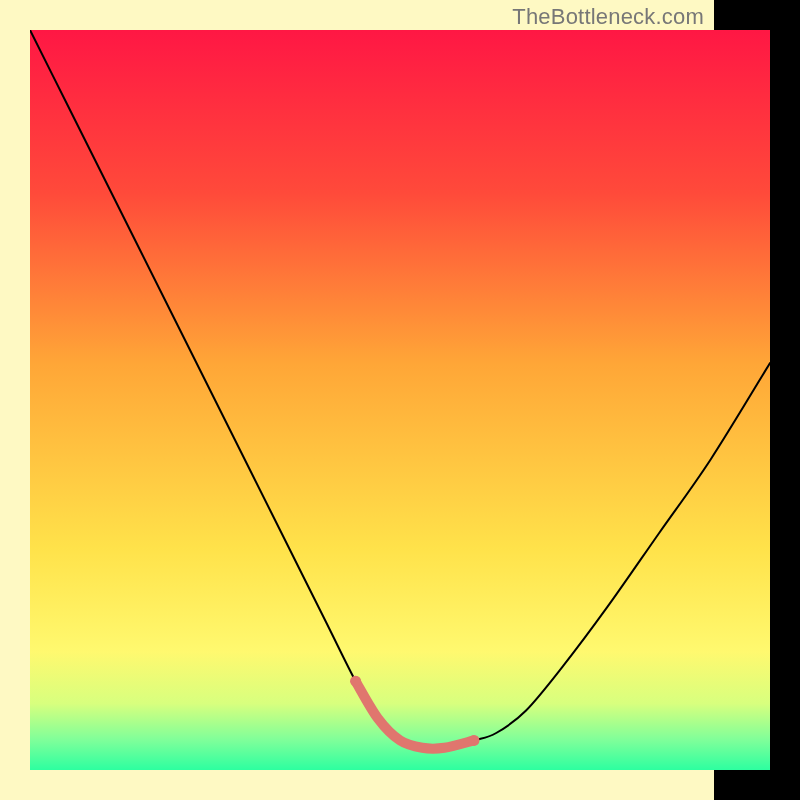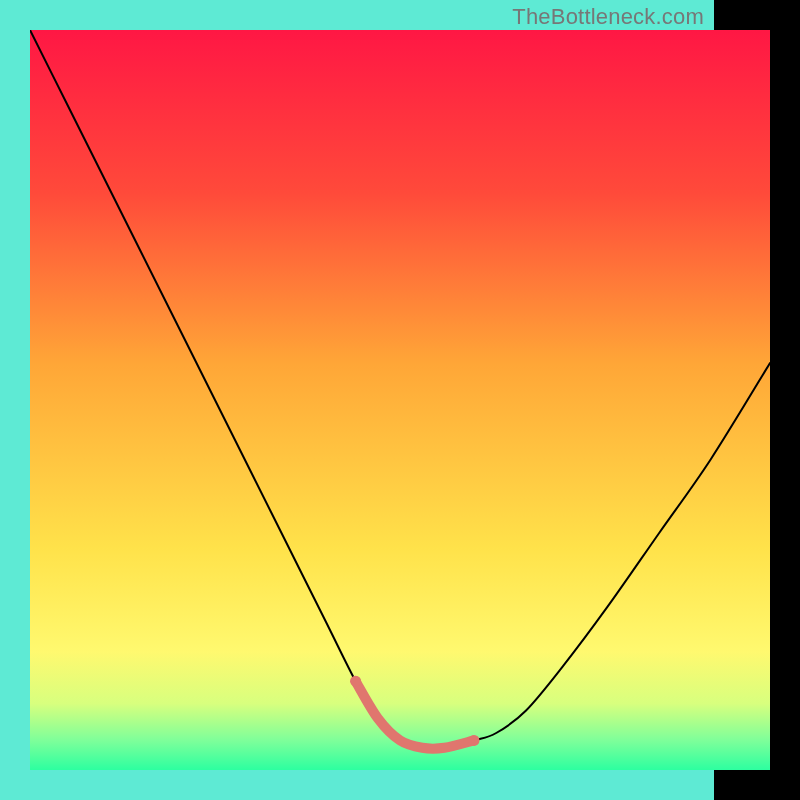--- a/index.html
+++ b/index.html
@@ -8,21 +8,21 @@
     width: 800px;
     height: 800px;
     background: #000;
     overflow: hidden;
     font-family: Arial, Helvetica, sans-serif;
   }
   .frame {
     position: relative;
     width: 714px;
     height: 800px;
-    background: #5eead4;
+    background: #fef9c3;
   }
   .plot {
     position: absolute;
     left: 30px;
     top: 30px;
     width: 740px;
     height: 740px;
   }
   .watermark {
     position: absolute;

